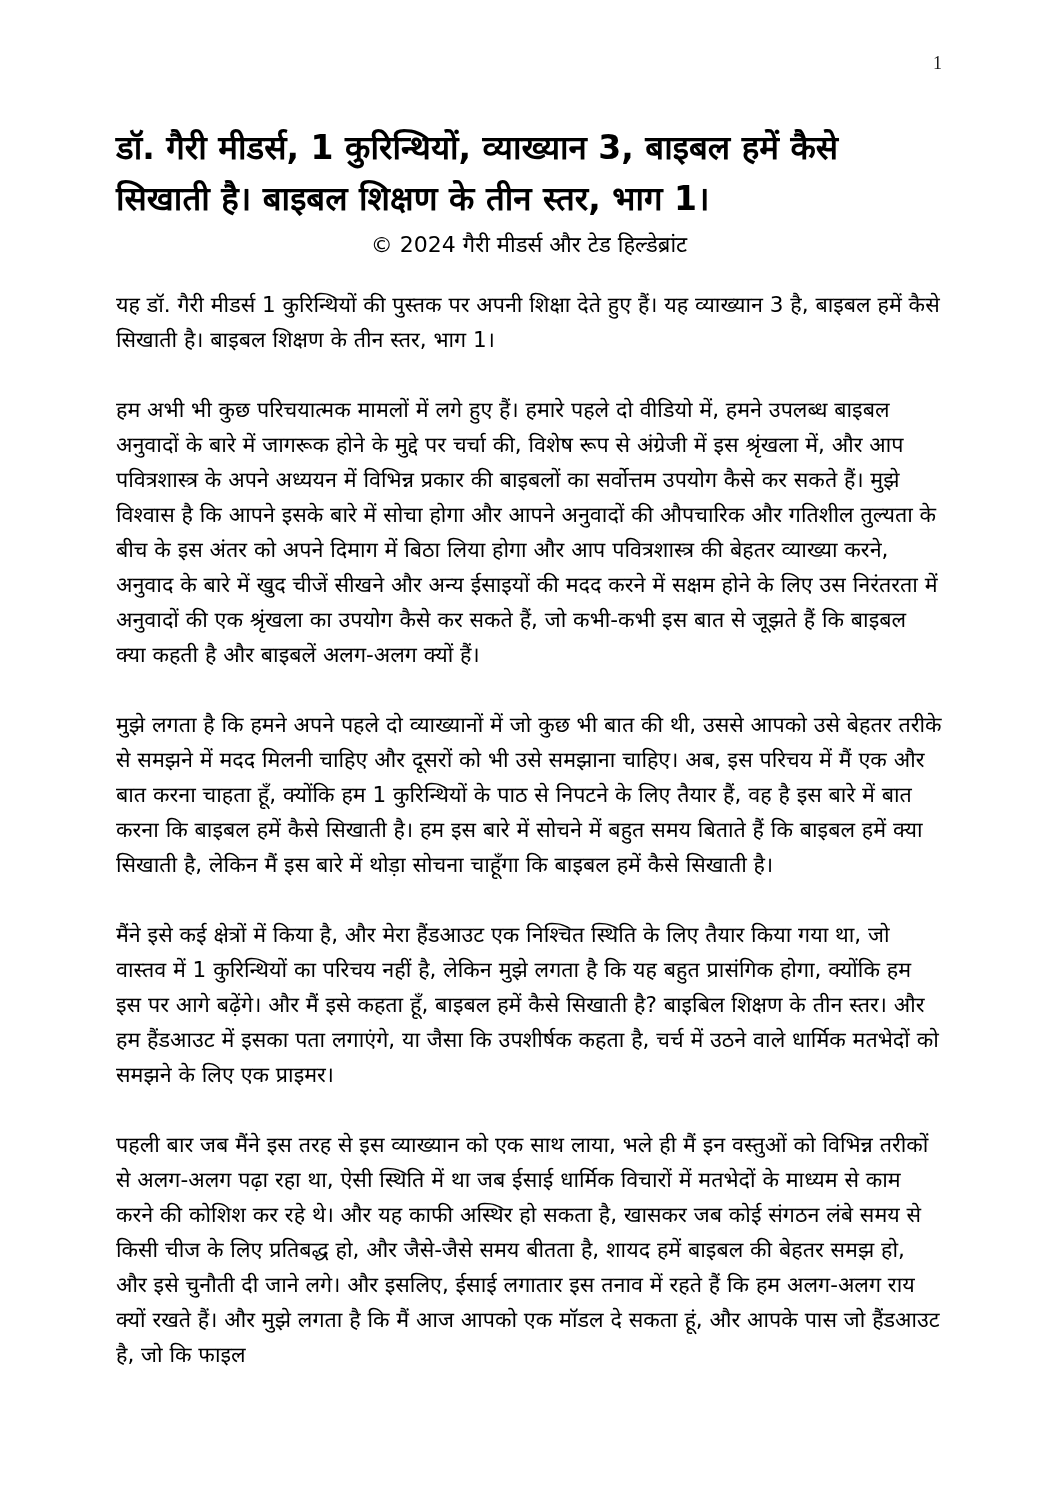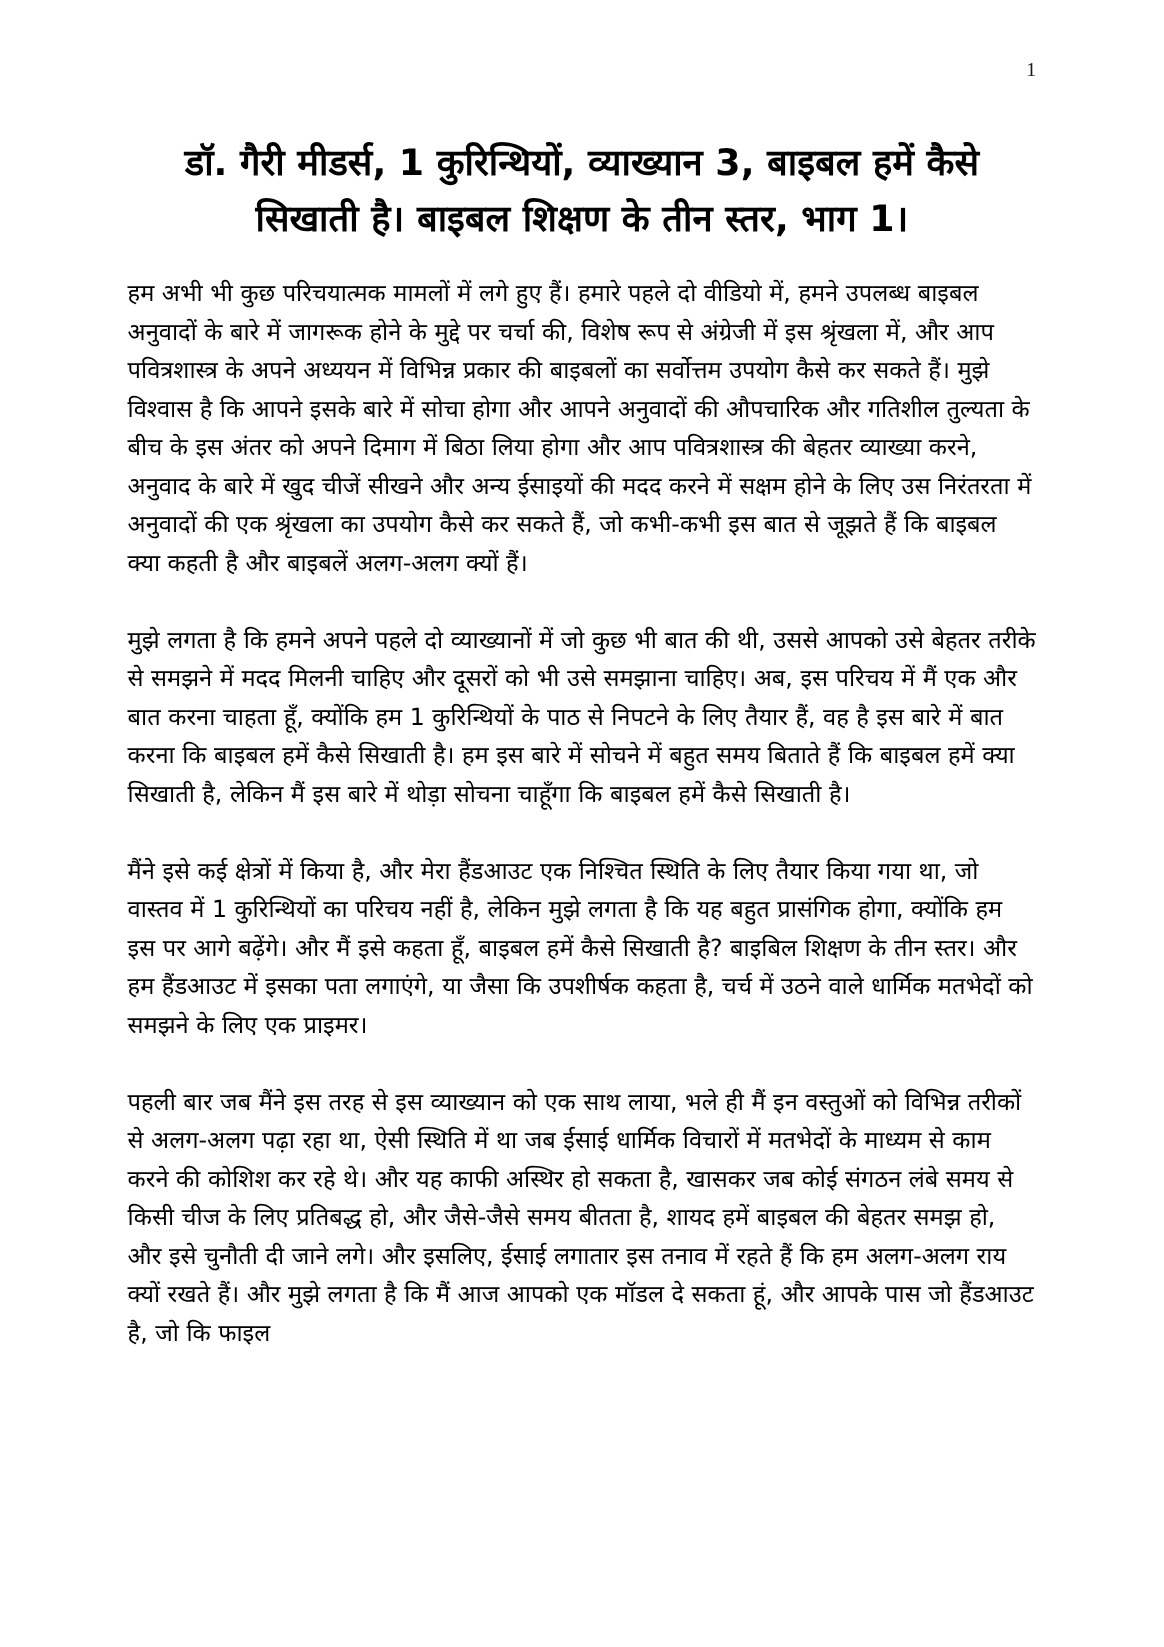--- a/index.html
+++ b/index.html
@@ -21,21 +21,21 @@
   }
   .page-number {
     text-align: right;
     font-family: "Liberation Serif", "DejaVu Serif", serif;
     font-size: 18px;
     line-height: 22px;
     color: #1a1a1a;
   }
   .doc-title {
     margin: 48px 0 0 0;
-    text-align: center;
+    text-align: left;
     font-weight: 700;
     font-size: 33px;
     line-height: 1.55;
     letter-spacing: 0px;
     color: #000000;
   }
   .copyright {
     margin-top: 6px;
     text-align: center;
     font-size: 22px;
@@ -53,20 +53,22 @@
   }
 </style>
 </head>
 <body>
 
 <div class="page">
   <div class="page-number">1</div>
 
   <h1 class="doc-title">डॉ. गैरी मीडर्स, 1 कुरिन्थियों, व्याख्यान 3, बाइबल हमें कैसे सिखाती है। बाइबल शिक्षण के तीन स्तर, भाग 1।</h1>
 
+  <div class="copyright">© 2024 गैरी मीडर्स और टेड हिल्डेब्रांट</div>
 
   <div class="doc-body">
+      <p>यह डॉ. गैरी मीडर्स 1 कुरिन्थियों की पुस्तक पर अपनी शिक्षा देते हुए हैं। यह व्याख्यान 3 है, बाइबल हमें कैसे सिखाती है। बाइबल शिक्षण के तीन स्तर, भाग 1।</p>
       <p>हम अभी भी कुछ परिचयात्मक मामलों में लगे हुए हैं। हमारे पहले दो वीडियो में, हमने उपलब्ध बाइबल अनुवादों के बारे में जागरूक होने के मुद्दे पर चर्चा की, विशेष रूप से अंग्रेजी में इस श्रृंखला में, और आप पवित्रशास्त्र के अपने अध्ययन में विभिन्न प्रकार की बाइबलों का सर्वोत्तम उपयोग कैसे कर सकते हैं। मुझे विश्वास है कि आपने इसके बारे में सोचा होगा और आपने अनुवादों की औपचारिक और गतिशील तुल्यता के बीच के इस अंतर को अपने दिमाग में बिठा लिया होगा और आप पवित्रशास्त्र की बेहतर व्याख्या करने, अनुवाद के बारे में खुद चीजें सीखने और अन्य ईसाइयों की मदद करने में सक्षम होने के लिए उस निरंतरता में अनुवादों की एक श्रृंखला का उपयोग कैसे कर सकते हैं, जो कभी-कभी इस बात से जूझते हैं कि बाइबल क्या कहती है और बाइबलें अलग-अलग क्यों हैं।</p>
       <p>मुझे लगता है कि हमने अपने पहले दो व्याख्यानों में जो कुछ भी बात की थी, उससे आपको उसे बेहतर तरीके से समझने में मदद मिलनी चाहिए और दूसरों को भी उसे समझाना चाहिए। अब, इस परिचय में मैं एक और बात करना चाहता हूँ, क्योंकि हम 1 कुरिन्थियों के पाठ से निपटने के लिए तैयार हैं, वह है इस बारे में बात करना कि बाइबल हमें कैसे सिखाती है। हम इस बारे में सोचने में बहुत समय बिताते हैं कि बाइबल हमें क्या सिखाती है, लेकिन मैं इस बारे में थोड़ा सोचना चाहूँगा कि बाइबल हमें कैसे सिखाती है।</p>
       <p>मैंने इसे कई क्षेत्रों में किया है, और मेरा हैंडआउट एक निश्चित स्थिति के लिए तैयार किया गया था, जो वास्तव में 1 कुरिन्थियों का परिचय नहीं है, लेकिन मुझे लगता है कि यह बहुत प्रासंगिक होगा, क्योंकि हम इस पर आगे बढ़ेंगे। और मैं इसे कहता हूँ, बाइबल हमें कैसे सिखाती है? बाइबिल शिक्षण के तीन स्तर। और हम हैंडआउट में इसका पता लगाएंगे, या जैसा कि उपशीर्षक कहता है, चर्च में उठने वाले धार्मिक मतभेदों को समझने के लिए एक प्राइमर।</p>
       <p>पहली बार जब मैंने इस तरह से इस व्याख्यान को एक साथ लाया, भले ही मैं इन वस्तुओं को विभिन्न तरीकों से अलग-अलग पढ़ा रहा था, ऐसी स्थिति में था जब ईसाई धार्मिक विचारों में मतभेदों के माध्यम से काम करने की कोशिश कर रहे थे। और यह काफी अस्थिर हो सकता है, खासकर जब कोई संगठन लंबे समय से किसी चीज के लिए प्रतिबद्ध हो, और जैसे-जैसे समय बीतता है, शायद हमें बाइबल की बेहतर समझ हो, और इसे चुनौती दी जाने लगे। और इसलिए, ईसाई लगातार इस तनाव में रहते हैं कि हम अलग-अलग राय क्यों रखते हैं। और मुझे लगता है कि मैं आज आपको एक मॉडल दे सकता हूं, और आपके पास जो हैंडआउट है, जो कि फाइल</p>
     </div>
 </div>
 
 </body></html>

